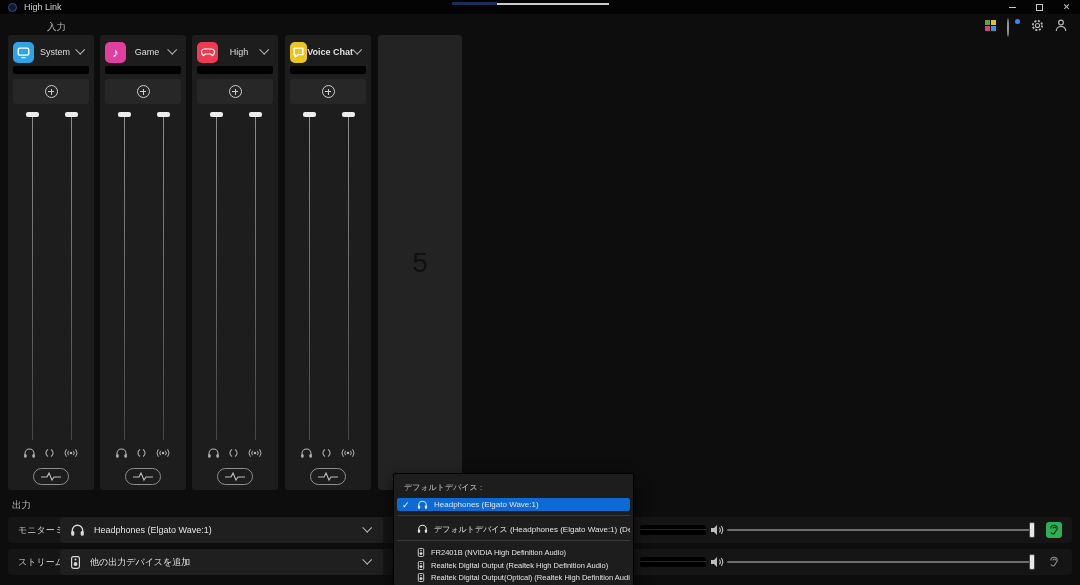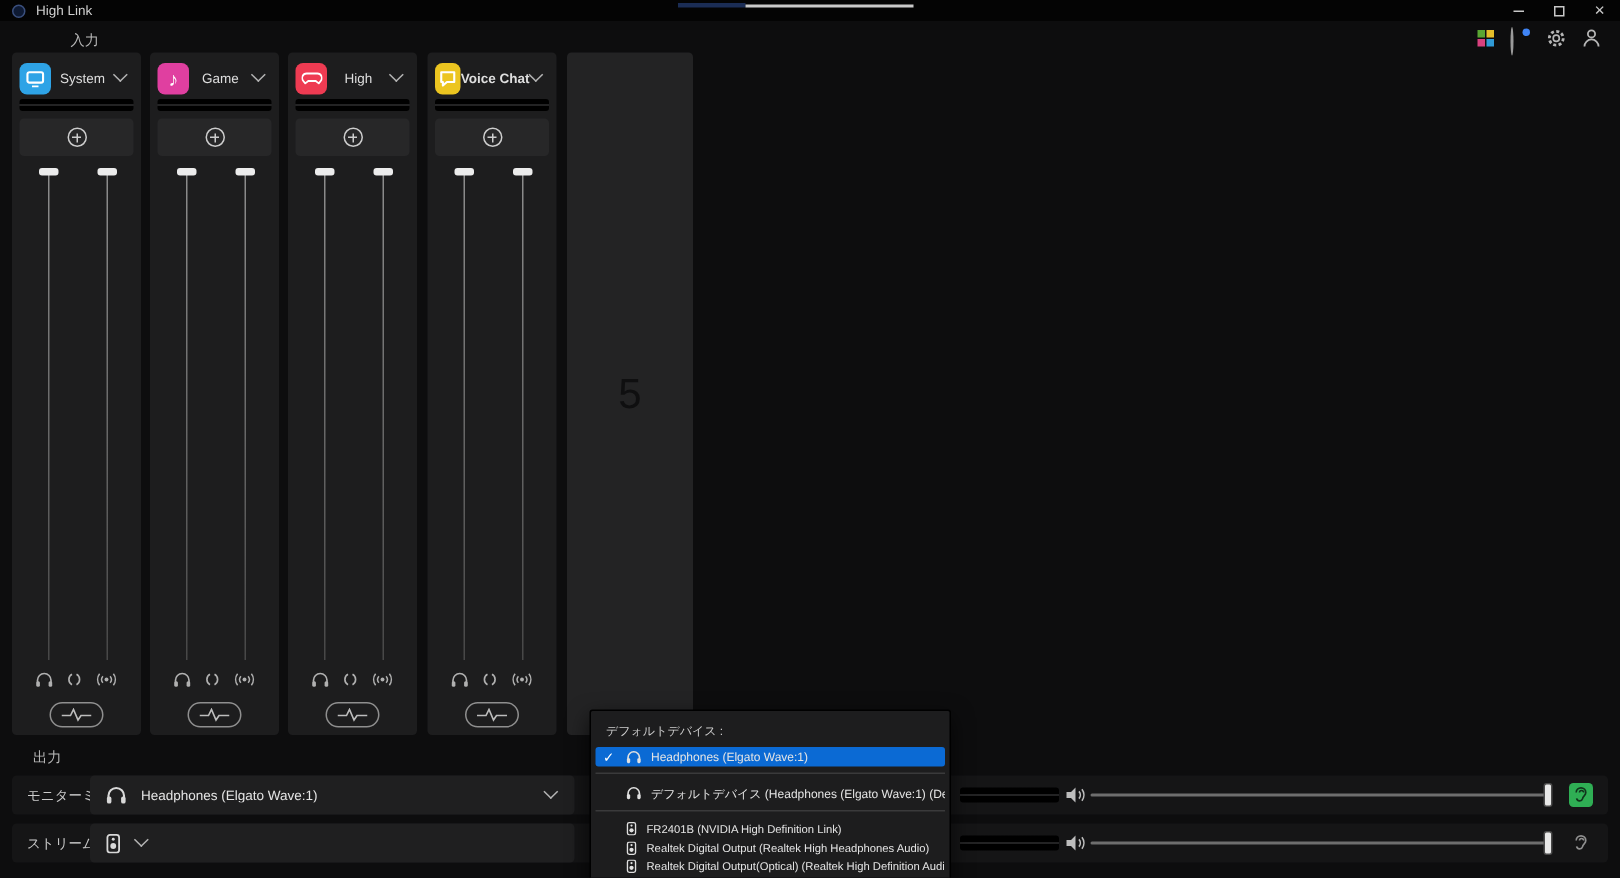--- a/index.html
+++ b/index.html
@@ -23,21 +23,21 @@
   .mk-grid{display:grid;grid-template-columns:5px 5px;grid-template-rows:5px 5px;gap:1px;}
   .mk-grid i{display:block;}
   .disc{position:relative;width:13px;height:13px;}
   .disc .globe{width:11px;height:11px;border:1px solid #9a9a9a;border-radius:50%;box-sizing:border-box;margin-top:2px;
                background:linear-gradient(#0000 0 4px,#9a9a9a 4px 5px,#0000 5px 100%);}
   .disc .dot{position:absolute;right:0;top:0;width:5px;height:5px;border-radius:50%;background:#3f84f5;}
 
   
   .sec-label{position:absolute;font-size:9.5px;color:#b8b8b8;}
   #input-label{left:18px;top:21px;margin-left:29px;}
-  #output-label{left:22px;top:499px;}
+  #output-label{left:12px;top:499px;}
 
   
   .strip{position:absolute;top:35px;width:86px;height:455px;background:#1d1d1e;border-radius:3px;}
   .strips .strip:nth-child(1){left:8px;}
   .strips .strip:nth-child(2){left:100px;}
   .strips .strip:nth-child(3){left:192px;}
   .strips .strip:nth-child(4){left:285px;font-weight:bold;}
   .ch-header{position:absolute;top:5px;left:5px;right:8px;height:24px;display:flex;align-items:center;}
   .ch-icon{width:21px;height:21px;border-radius:5px;display:flex;align-items:center;justify-content:center;color:#fff;}
   .glyph-music{font-size:13px;color:#fff;line-height:1;}
@@ -394,20 +394,21 @@
     <span class="row-label">ストリームミックス</span>
     <div class="row-select">
       <span class="sel-icon">
 
         <svg width="11" height="13" viewBox="0 0 10 12">
           <rect x="1.4" y="0.6" width="7.2" height="10.8" rx="1.6" fill="none" stroke="#d8d8d8" stroke-width="1.1"></rect>
           <circle cx="5" cy="7.4" r="1.8" fill="#d8d8d8"></circle>
           <circle cx="5" cy="3.2" r="0.9" fill="#d8d8d8"></circle>
         </svg>
       </span>
+      <span class="sel-text">他の出力デバイスを追加</span>
       <span class="chev"></span>
     </div>
     <div class="row-meter"></div>
     <span class="row-vol-icon">
       <svg width="14" height="12" viewBox="0 0 14 12">
         <path d="M1 4 h3 l3-3 v10 l-3-3 H1z" fill="#bdbdbd"></path>
         <path d="M9.3 3.6 a3.6 3.6 0 0 1 0 4.8 M11.3 2.2 a6.3 6.3 0 0 1 0 7.6" fill="none" stroke="#bdbdbd" stroke-width="1.1"></path>
       </svg>
     </span>
     <div class="row-slider"></div>
@@ -452,34 +453,34 @@
   <div class="pm-item">
     <span class="check">✓</span>
     <span class="pm-icon">
 
       <svg width="8" height="9" viewBox="0 0 10 12">
         <rect x="1.4" y="0.6" width="7.2" height="10.8" rx="1.6" fill="none" stroke="#e0e0e0" stroke-width="1.2"></rect>
         <circle cx="5" cy="7.4" r="1.9" fill="#e0e0e0"></circle>
         <circle cx="5" cy="3.2" r="1" fill="#e0e0e0"></circle>
       </svg>
     </span>
-    <span class="pm-label">FR2401B (NVIDIA High Definition Link)</span>
+    <span class="pm-label">FR2401B (NVIDIA High Definition Audio)</span>
   </div>
 
   <div class="pm-item">
     <span class="check">✓</span>
     <span class="pm-icon">
 
       <svg width="8" height="9" viewBox="0 0 10 12">
         <rect x="1.4" y="0.6" width="7.2" height="10.8" rx="1.6" fill="none" stroke="#e0e0e0" stroke-width="1.2"></rect>
         <circle cx="5" cy="7.4" r="1.9" fill="#e0e0e0"></circle>
         <circle cx="5" cy="3.2" r="1" fill="#e0e0e0"></circle>
       </svg>
     </span>
-    <span class="pm-label">Realtek Digital Output (Realtek High Headphones Audio)</span>
+    <span class="pm-label">Realtek Digital Output (Realtek High Definition Audio)</span>
   </div>
 
   <div class="pm-item">
     <span class="check">✓</span>
     <span class="pm-icon">
 
       <svg width="8" height="9" viewBox="0 0 10 12">
         <rect x="1.4" y="0.6" width="7.2" height="10.8" rx="1.6" fill="none" stroke="#e0e0e0" stroke-width="1.2"></rect>
         <circle cx="5" cy="7.4" r="1.9" fill="#e0e0e0"></circle>
         <circle cx="5" cy="3.2" r="1" fill="#e0e0e0"></circle>

